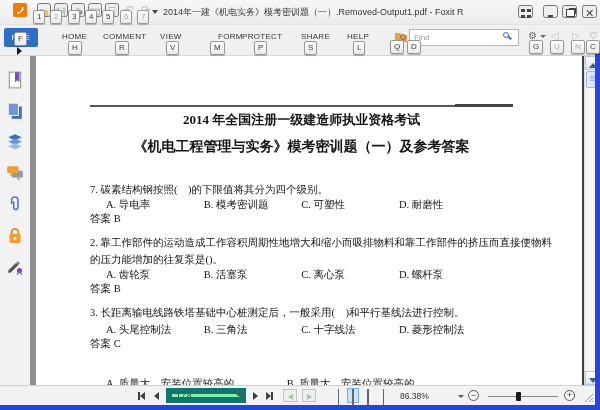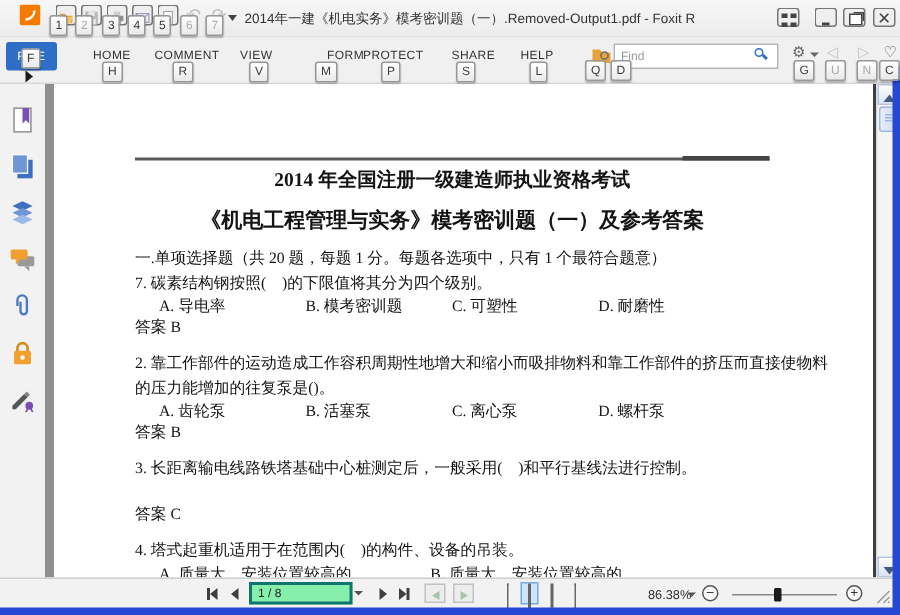--- a/index.html
+++ b/index.html
@@ -100,37 +100,37 @@
   .frame-bottom { position:absolute; left:0; right:0; bottom:0; height:5px; background:#2547d3; }
   
   .statusbar {
     position:absolute; left:0; top:385px; width:600px; height:20px;
     background:#f2f2f2; border-top:1px solid #cfcfcf;
   }
   .sb-ctl { position:absolute; background:none; border:none; padding:0; display:flex; align-items:center; }
   .tri-l { width:0; height:0; border-right:5px solid #3f3f3f; border-top:4px solid transparent; border-bottom:4px solid transparent; }
   .tri-r { width:0; height:0; border-left:5px solid #3f3f3f; border-top:4px solid transparent; border-bottom:4px solid transparent; }
   .vbar { width:2px; height:8px; background:#3f3f3f; }
-  .pagebox { position:absolute; left:166px; top:2px; width:69px; height:15px;
-    border:2px solid #0f766e; background:#86efac; font-size:8px; color:#222; padding:0 12px 0 4px; }
+  .pagebox { position:absolute; left:166px; top:2px; width:80px; height:15px;
+    border:6px solid #0f766e; background:#86efac; font-size:8px; color:#222; padding:0 12px 0 4px; }
   .pb-caret { position:absolute; left:236px; top:8px; width:0; height:0;
     border-left:3px solid transparent; border-right:3px solid transparent; border-top:3px solid #555; }
   .histicon { position:absolute; top:3px; width:14px; height:13px;
     border:1px solid #c2c2c2; background:#ededed; }
   .histicon i { display:block; margin:3px auto 0; width:0; height:0;
     border-top:3px solid transparent; border-bottom:3px solid transparent; }
   .hist-prev i { border-right:5px solid #a9c3a9; }
   .hist-next i { border-left:5px solid #a9c3a9; }
   .vm { position:absolute; top:2px; width:12px; height:15px; background:none; border:1px solid transparent; padding:1px; }
   .vm .pg { width:100%; height:100%; border:1px solid #666; background:#fff; position:relative; }
   .vm .pg i { display:block; margin:2px 1px 0; height:1px; background:#999; }
   .vm-facing .pg { background:linear-gradient(90deg,#fff 45%,#666 45%,#666 55%,#fff 55%); }
   .vm-cont .pg { background:linear-gradient(#fff 45%,#666 45%,#666 55%,#fff 55%); }
   .vm.active { background:#cfe4fb; border:1px solid #7aabdd; }
-  .zoomtext { position:absolute; left:432px; top:5px; font-size:8.5px; color:#333; background:none; border:none; }
+  .zoomtext { position:absolute; left:400px; top:5px; font-size:8.5px; color:#333; background:none; border:none; }
   .zoom-caret { position:absolute; left:458px; top:9px; width:0; height:0;
     border-left:3px solid transparent; border-right:3px solid transparent; border-top:3px solid #555; }
   .circbtn { position:absolute; top:4px; width:11px; height:11px; border:1px solid #555; border-radius:50%;
     background:#f9f9f9; font-size:9px; line-height:9px; text-align:center; color:#333; padding:0; }
   .slider-track { position:absolute; left:488px; top:10px; width:70px; height:1px; background:#888; }
   .slider-handle { position:absolute; left:516px; top:6px; width:5px; height:9px; background:#1a1a1a; border-radius:1px; }
   .grip { position:absolute; left:584px; top:7px; }
 </style>
 </head>
 <body>
@@ -306,21 +306,20 @@
     </div>
 
     <div class="splitter"></div>
 
     <div class="docview">
       <div class="doc-rule"></div>
       <div class="doc-rule-thick"></div>
       <div class="doc-title1">2014 年全国注册一级建造师执业资格考试</div>
       <div class="doc-title2">《机电工程管理与实务》模考密训题（一）及参考答案</div>
 
-      <div class="dline" style="left:54px;top:110px">一.单项选择题（共 20 题，每题 1 分。每题各选项中，只有 1 个最符合题意）</div>
 
       <div class="dline" style="left:54px;top:127px">7. 碳素结构钢按照(　)的下限值将其分为四个级别。</div>
       <div class="dline optrow" style="left:70px;top:142px">
         <span>A. 导电率</span>
         <span>B. 模考密训题</span>
         <span>C. 可塑性</span>
         <span>D. 耐磨性</span>
       </div>
       <div class="dline" style="left:54px;top:156px">答案 B</div>
 
@@ -328,23 +327,28 @@
       <div class="dline optrow" style="left:70px;top:212px">
         <span>A. 齿轮泵</span>
         <span>B. 活塞泵</span>
         <span>C. 离心泵</span>
         <span>D. 螺杆泵</span>
       </div>
       <div class="dline" style="left:54px;top:197px">的压力能增加的往复泵是()。</div>
       <div class="dline" style="left:54px;top:226px">答案 B</div>
 
       <div class="dline" style="left:54px;top:250px">3. 长距离输电线路铁塔基础中心桩测定后，一般采用(　)和平行基线法进行控制。</div>
+      <div class="dline optrow" style="left:70px;top:267px">
+        <span>A. 头尾控制法</span>
+        <span>B. 三角法</span>
+        <span>C. 十字线法</span>
+        <span>D. 菱形控制法</span>
+      </div>
       <div class="dline" style="left:54px;top:281px">答案 C</div>
 
-      <div class="dline" style="left:54px;top:305px">4. 塔式起重机适用于在范围内(　)的构件、设备的吊装。</div>
       <div class="dline" style="left:70px;top:321px">A. 质量大、安装位置较高的　　　　　B. 质量大、安装位置较高的</div>
     </div>
 
     <div class="vscroll">
       <button class="sc-btn sc-up">
           <i></i>
         </button>
       <div class="sc-thumb">
           <i></i>
         </div>

